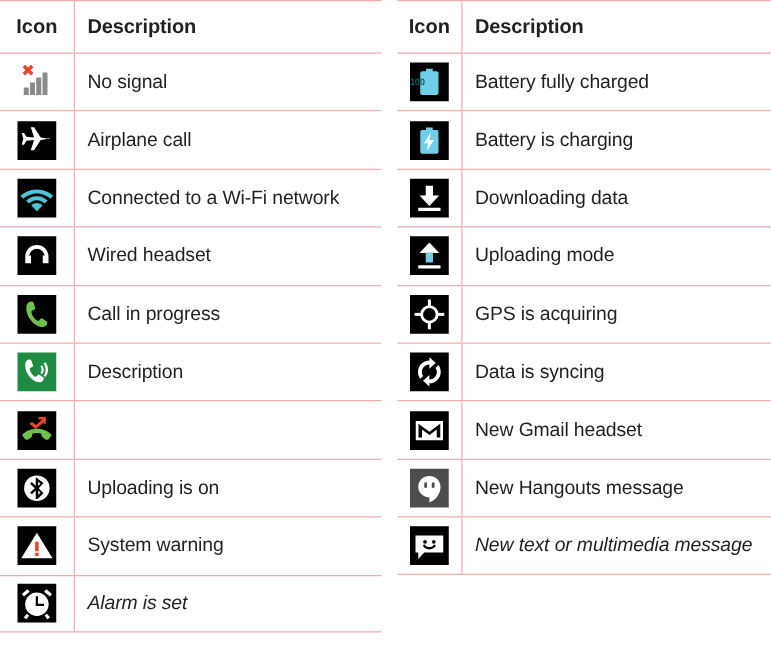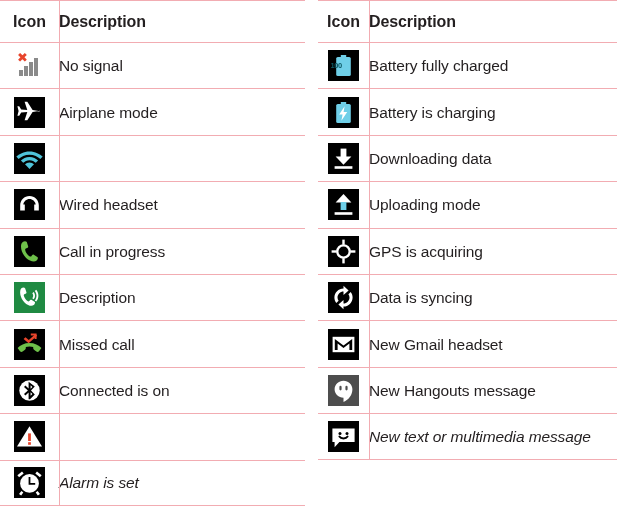--- a/index.html
+++ b/index.html
@@ -58,20 +58,21 @@
     align-items: center;
     justify-content: center;
     flex: 0 0 auto;
   }
   .tbl.left  .cell-icon { width: 59px; }
   .tbl.right .cell-icon { width: 51px; }
 
   .cell-desc {
     box-sizing: border-box;
     flex: 1 1 auto;
+    padding-left: 11px;
     font-size: 15.5px;
     line-height: 1.1;
     letter-spacing: -0.1px;
     white-space: nowrap;
   }
 
   .hdr { height: 42px; border-top: 1.4px solid #f2acb2; }
   .hdr .cell-icon,
   .hdr .cell-desc {
     font-weight: bold;
@@ -101,22 +102,22 @@
   .bars i:nth-child(1){ height:6px; }
   .bars i:nth-child(2){ height:10px; }
   .bars i:nth-child(3){ height:14px; }
   .bars i:nth-child(4){ height:18px; }
   .xmark {
     position:absolute; left:3px; top:1px;
     color:#e8452c; font-size:13px; font-weight:bold; line-height:1;
     font-family:"DejaVu Sans", sans-serif;
   }
   .batt-num {
-    position:absolute; left:0; right:17px; top:11px;
-    text-align:right; font-size:7.5px; color:#0d5a66; font-weight:bold;
+    position:absolute; left:0; right:4px; top:11px;
+    text-align:left; font-size:7.5px; color:#0d5a66; font-weight:bold;
     font-family:"Liberation Sans", sans-serif; letter-spacing:-0.3px;
   }
 </style>
 </head>
 <body>
 
 <div class="page">
 
   <div class="tbl left">
 
@@ -144,34 +145,35 @@
 
     <div class="row body-row">
       <span class="vdiv"></span>
       <div class="cell-icon">
         <span class="ic black">
           <svg width="31" height="31" viewBox="0 0 31 31">
             <path fill="#ffffff" d="M26 14.2 L18.6 13.0 L13.3 4.8 L10.6 4.8 L13.3 13.0 L7.2 12.4 L5.2 9.3 L3.4 9.3 L4.6 14.0 L3.4 18.7 L5.2 18.7 L7.2 15.6 L13.3 15.0 L10.6 23.2 L13.3 23.2 L18.6 15.0 L26 13.8 Z"></path>
           </svg>
         </span>
       </div>
-      <div class="cell-desc">Airplane mode</div>
+      <div class="cell-desc">Airplane call</div>
     </div>
 
     <div class="row body-row">
       <span class="vdiv"></span>
       <div class="cell-icon">
         <span class="ic black">
           <svg width="31" height="31" viewBox="0 0 31 31">
             <path fill="#4fc3d9" d="M15.5 8.5 C9.7 8.5 5.0 11.2 2.3 13.6 L4.6 16.0 C7.0 13.9 10.9 11.8 15.5 11.8 C20.1 11.8 24.0 13.9 26.4 16.0 L28.7 13.6 C26.0 11.2 21.3 8.5 15.5 8.5 Z"></path>
             <path fill="#4fc3d9" d="M15.5 14.0 C11.9 14.0 8.9 15.7 6.9 17.4 L9.2 19.8 C10.7 18.5 12.9 17.2 15.5 17.2 C18.1 17.2 20.3 18.5 21.8 19.8 L24.1 17.4 C22.1 15.7 19.1 14.0 15.5 14.0 Z"></path>
             <path fill="#4fc3d9" d="M15.5 19.4 C13.6 19.4 12.1 20.3 11.0 21.3 L15.5 26.0 L20.0 21.3 C18.9 20.3 17.4 19.4 15.5 19.4 Z"></path>
           </svg>
         </span>
       </div>
+      <div class="cell-desc">Connected to a Wi-Fi network</div>
     </div>
 
     <div class="row body-row">
       <span class="vdiv"></span>
       <div class="cell-icon">
         <span class="ic black">
           <svg width="31" height="31" viewBox="0 0 31 31">
             <path fill="#ffffff" d="M15.5 7.0 C10.3 7.0 6.2 11.1 6.2 16.3 L6.2 21.5 L10.8 21.5 L10.8 15.4 L9.3 15.4 C9.8 12.3 12.4 9.9 15.5 9.9 C18.6 9.9 21.2 12.3 21.7 15.4 L20.2 15.4 L20.2 21.5 L24.8 21.5 L24.8 16.3 C24.8 11.1 20.7 7.0 15.5 7.0 Z"></path>
           </svg>
         </span>
@@ -209,47 +211,47 @@
       <span class="vdiv"></span>
       <div class="cell-icon">
         <span class="ic black">
           <svg width="31" height="31" viewBox="0 0 31 31">
             <path fill="#6ec04a" d="M15.5 14.0 C10.6 14.0 6.2 16.0 3.6 19.0 L6.0 22.2 C6.7 23.0 7.8 23.1 8.6 22.5 L11.0 20.7 C11.5 20.3 11.8 19.7 11.8 19.1 L11.8 17.9 C14.2 17.2 16.8 17.2 19.2 17.9 L19.2 19.1 C19.2 19.7 19.5 20.3 20.0 20.7 L22.4 22.5 C23.2 23.1 24.3 23.0 25.0 22.2 L27.4 19.0 C24.8 16.0 20.4 14.0 15.5 14.0 Z"></path>
             <path fill="#e8452c" d="M21.5 5.0 L14.8 11.0 L11.5 8.3 L9.6 10.0 L14.6 14.3 L23.1 6.8 Z"></path>
             <path fill="#e8452c" d="M16.8 4.6 L22.6 4.6 L22.6 10.0 L20.6 10.0 L20.6 6.6 L16.8 6.6 Z"></path>
           </svg>
         </span>
       </div>
-      <div class="cell-desc">Missed call</div>
     </div>
 
     <div class="row body-row">
       <span class="vdiv"></span>
       <div class="cell-icon">
         <span class="ic black">
           <svg width="31" height="31" viewBox="0 0 31 31">
             <circle cx="15.5" cy="15.5" r="10.2" fill="#ffffff"></circle>
             <path fill="#000000" d="M14.6 6.8 L14.6 13.6 L11.4 10.6 L10.0 12.0 L13.9 15.5 L10.0 19.0 L11.4 20.4 L14.6 17.4 L14.6 24.2 L16.0 24.2 L20.8 19.6 L17.0 15.5 L20.8 11.4 Z M16.6 10.2 L18.4 11.9 L16.6 13.7 Z M16.6 17.3 L18.4 19.1 L16.6 20.8 Z"></path>
           </svg>
         </span>
       </div>
-      <div class="cell-desc">Connected is on</div>
+      <div class="cell-desc">Uploading is on</div>
     </div>
 
     <div class="row body-row">
       <span class="vdiv"></span>
       <div class="cell-icon">
         <span class="ic black">
           <svg width="31" height="31" viewBox="0 0 31 31">
             <path fill="#ffffff" d="M15.5 5.2 L28.0 25.6 L3.0 25.6 Z"></path>
             <rect x="14.1" y="12.4" width="2.8" height="7.6" fill="#e8452c"></rect>
             <rect x="14.1" y="21.2" width="2.8" height="2.6" fill="#e8452c"></rect>
           </svg>
         </span>
       </div>
+      <div class="cell-desc">System warning</div>
     </div>
 
     <div class="row body-row last">
       <span class="vdiv"></span>
       <div class="cell-icon">
         <span class="ic black">
           <svg width="31" height="31" viewBox="0 0 31 31">
             <path fill="#ffffff" d="M8.0 4.4 L3.4 8.2 L5.1 10.2 L9.7 6.4 Z"></path>
             <path fill="#ffffff" d="M23.0 4.4 L21.3 6.4 L25.9 10.2 L27.6 8.2 Z"></path>
             <circle cx="15.5" cy="16.4" r="9.4" fill="#ffffff"></circle>

